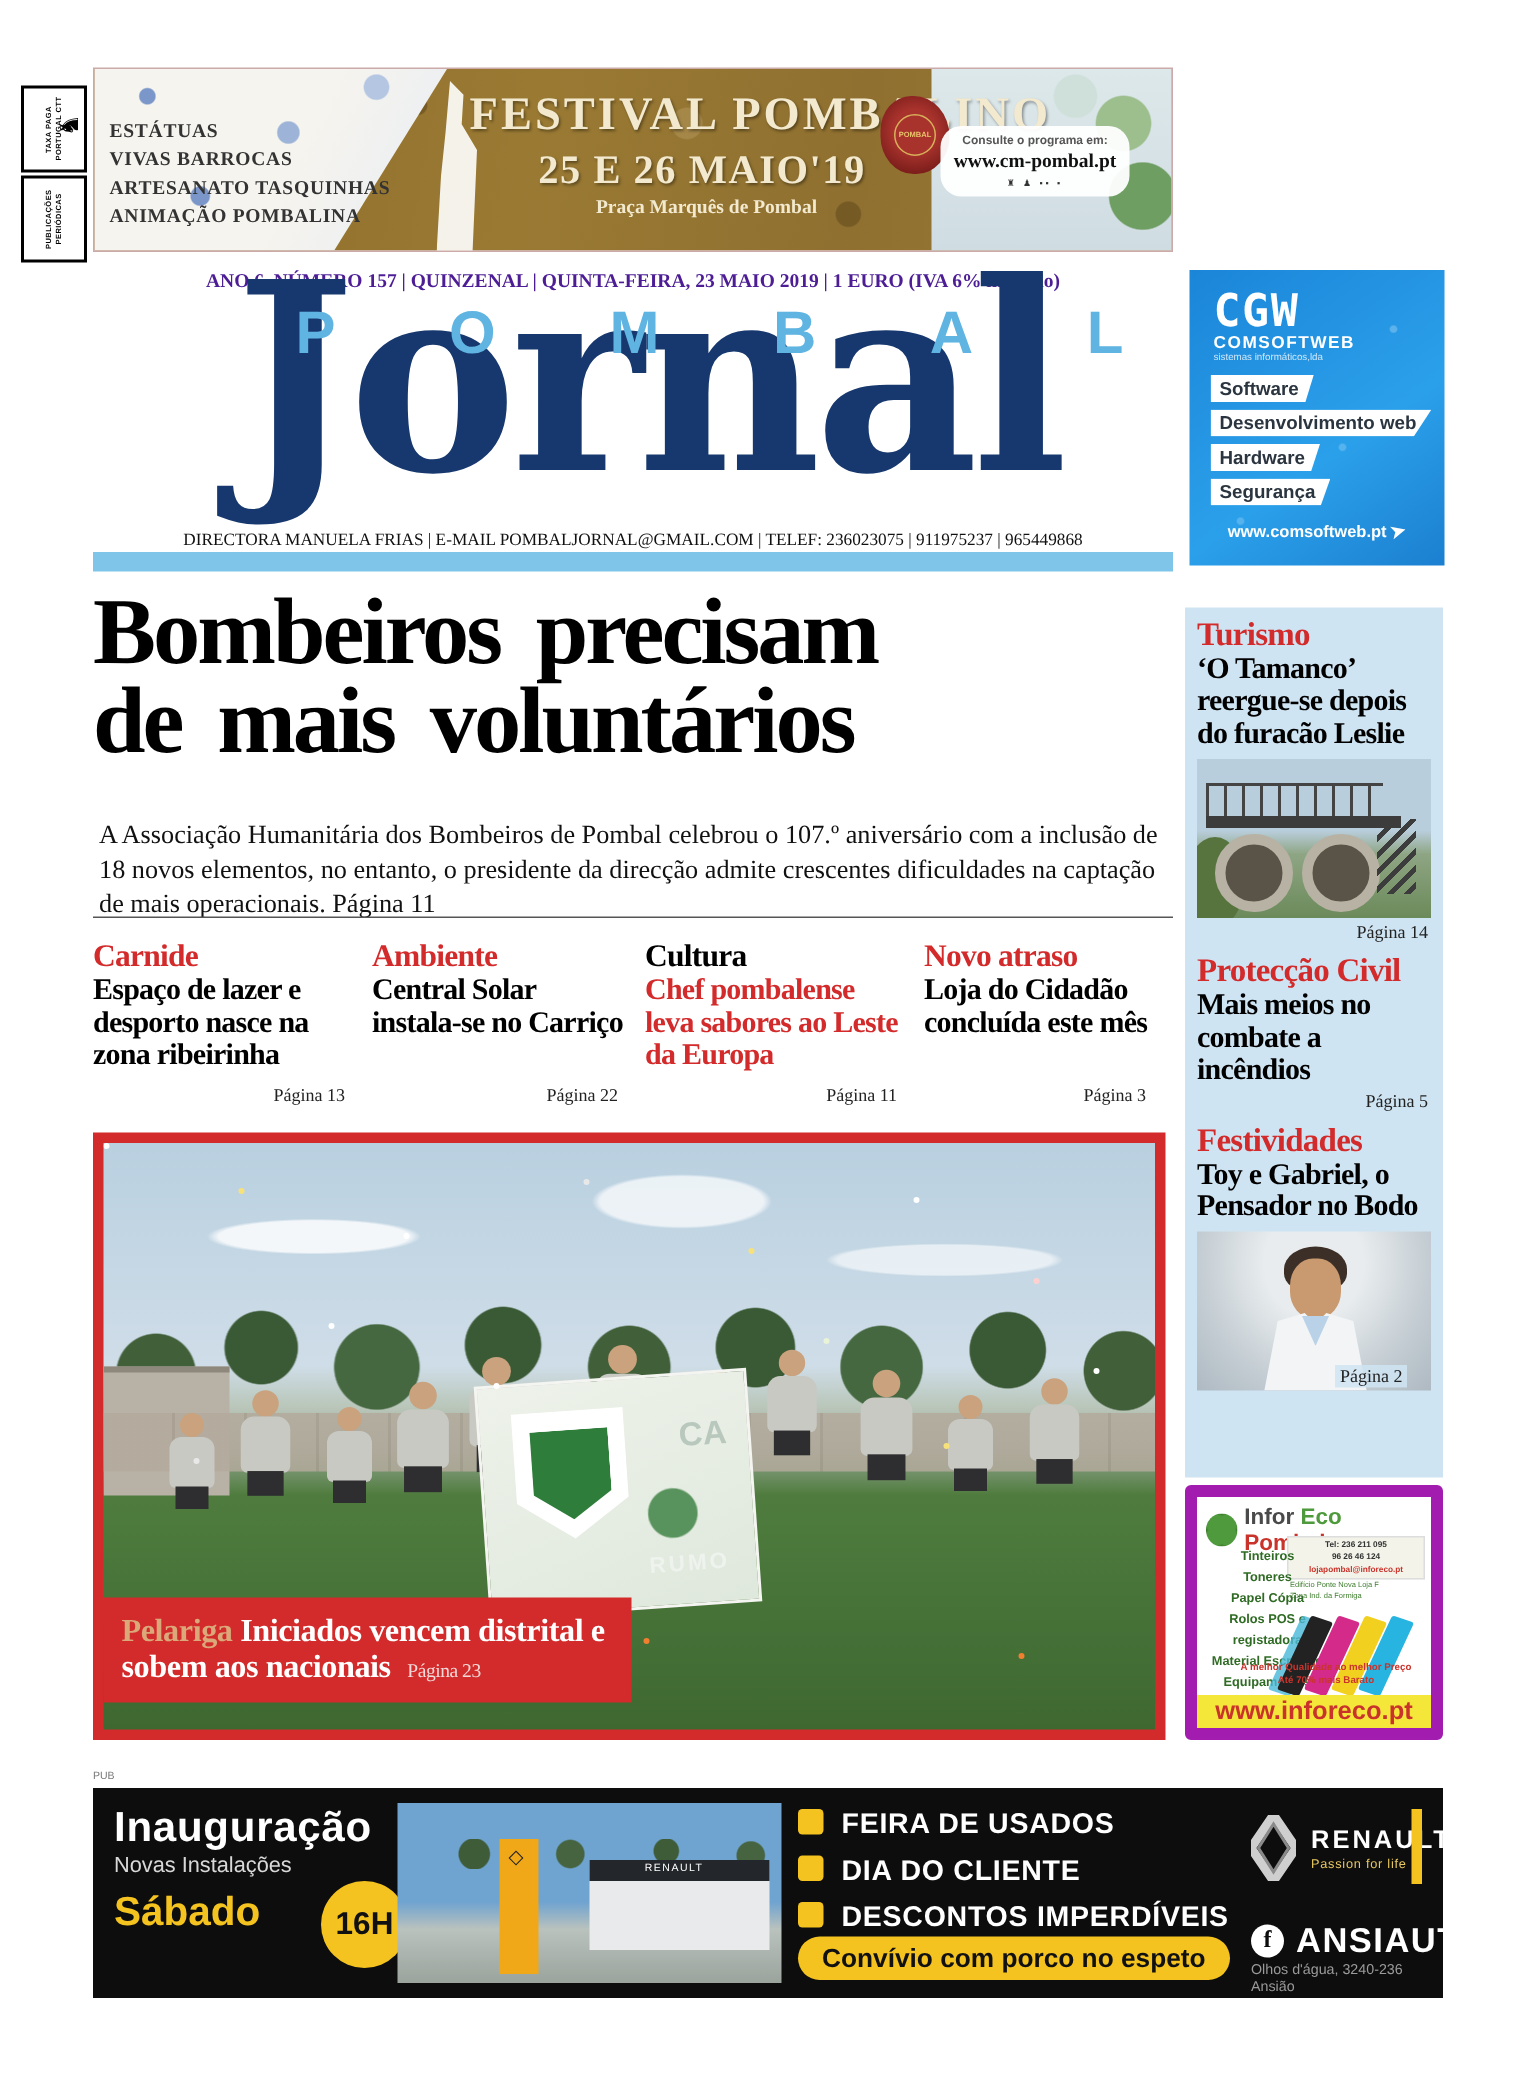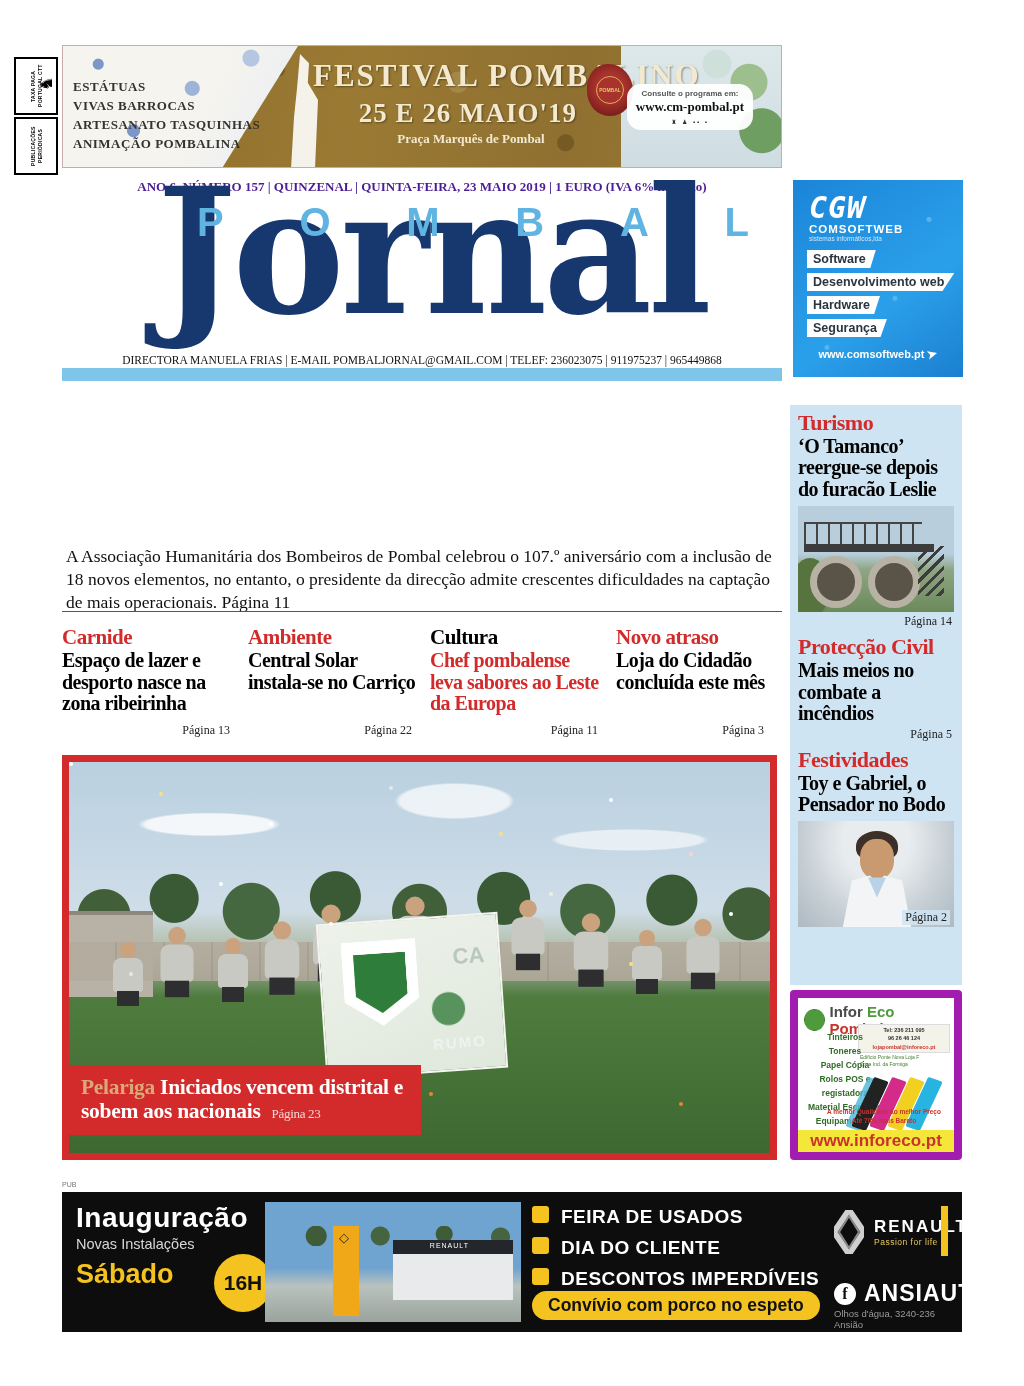--- a/index.html
+++ b/index.html
@@ -72,21 +72,21 @@
 
   
   .cgw { position:absolute; left:793px; top:180px; width:170px; height:197px; overflow:hidden;
     background:
       radial-gradient(circle at 80% 20%, rgba(255,255,255,.25) 0 2px, transparent 3px),
       radial-gradient(circle at 60% 60%, rgba(255,255,255,.2) 0 2px, transparent 3px),
       radial-gradient(circle at 20% 85%, rgba(255,255,255,.2) 0 2px, transparent 3px),
       linear-gradient(145deg,#1b85d8,#2ba0ea 60%, #1b7fd0);
     font-family:"Liberation Sans",sans-serif; }
   .cgw-logo { margin:14px 0 2px 16px; color:#fff; font-size:30px; font-weight:bold; letter-spacing:1px; line-height:.9;
-    font-family:"DejaVu Sans Mono",monospace;font-style:italic;}
+    font-family:"DejaVu Sans Mono",monospace;}
   .cgw-name { margin-left:16px; color:#fff; font-size:11.5px; font-weight:bold; letter-spacing:1px;}
   .cgw-sub { margin-left:16px; color:#cfe8fa; font-size:6.5px; margin-bottom:8px;}
   .cgw-chip { display:block; width:max-content; margin:5px 0 0 14px; background:#fff; color:#2b3540;
     font-size:12.5px; font-weight:bold; padding:2px 10px 2px 6px;
     clip-path:polygon(0 0, 100% 0, 92% 100%, 0 100%);text-align:center; }
   .cgw-url { margin-top:10px; text-align:center; color:#fff; font-size:11px; font-weight:bold; }
   .cursor-icon { display:inline-block; transform:rotate(-15deg); font-size:12px; }
 
   
   .headline { position:absolute; left:62px; top:392px; width:700px; color:#000;
@@ -172,21 +172,21 @@
   .ph-tamanco .bush { position:absolute; left:-8px; bottom:-6px; width:40px; height:60px; border-radius:50%;
     background:#57743f; }
   
   .ph-toy { background:radial-gradient(ellipse at 50% 20%, #e8ecee 0 30%, #c3ccd2 70%, #aeb9c2 100%); }
   .ph-toy .hair { position:absolute; left:58px; top:10px; width:42px; height:30px; border-radius:50% 50% 40% 40%; background:#3c2f28;}
   .ph-toy .face { position:absolute; left:62px; top:18px; width:34px; height:40px; border-radius:45%; background:#c9996f;}
   .ph-toy .shirt { position:absolute; left:34px; top:54px; width:90px; height:52px; background:#f2f4f6;
     clip-path:polygon(12% 100%,22% 10%,42% 0,50% 14%,58% 0,78% 10%,88% 100%);}
   .ph-toy .collar { position:absolute; left:70px; top:56px; width:18px; height:20px; background:#b9d2e8;
     clip-path:polygon(0 0,50% 100%,100% 0);}
-  .sb-page-overlay { position:absolute; right:4px; bottom:2px; font-size:12px; color:#222; background:rgba(207,228,242,.85); padding:0 3px;}
+  .sb-page-overlay { position:absolute; right:16px; bottom:2px; font-size:12px; color:#222; background:rgba(207,228,242,.85); padding:0 3px;}
 
   
   .inforeco { position:absolute; left:790px; top:990px; width:172px; height:170px; background:#fff;
     border:8px solid #a21caf; border-radius:4px; overflow:hidden; font-family:"Liberation Sans",sans-serif;}
   .ie-head { display:flex; align-items:center; margin:5px 4px 0 6px;}
   .ie-flower { width:22px; height:22px; border-radius:50%; margin-right:4px;
     background:
       radial-gradient(circle at 30% 30%, #4e9a3c 0 6px, transparent 7px),
       radial-gradient(circle at 70% 30%, #4e9a3c 0 6px, transparent 7px),
       radial-gradient(circle at 30% 70%, #4e9a3c 0 6px, transparent 7px),
@@ -302,20 +302,24 @@
     <div class="cgw-logo">CGW</div>
     <div class="cgw-name">COMSOFTWEB</div>
     <div class="cgw-sub">sistemas informáticos,lda</div>
     <span class="cgw-chip">Software</span>
     <span class="cgw-chip">Desenvolvimento web</span>
     <span class="cgw-chip">Hardware</span>
     <span class="cgw-chip">Segurança</span>
     <div class="cgw-url"><span>www.comsoftweb.pt</span> <span class="cursor-icon">➤</span></div>
   </div>
 
+  <div class="headline">
+    <div>Bombeiros precisam</div>
+    <div>de mais voluntários</div>
+  </div>
   <div class="deck">A Associação Humanitária dos Bombeiros de Pombal celebrou o 107.º aniversário com a inclusão de 18 novos elementos, no entanto, o presidente da direcção admite crescentes dificuldades na captação de mais operacionais. Página 11</div>
   <div class="rule"></div>
 
   <div class="teasers">
     <div class="teaser t1">
       <div class="kicker red">Carnide</div>
       <div class="t-title black">Espaço de lazer e desporto nasce na zona ribeirinha</div>
       <div class="t-page">Página 13</div>
     </div>
     <div class="teaser t2">

